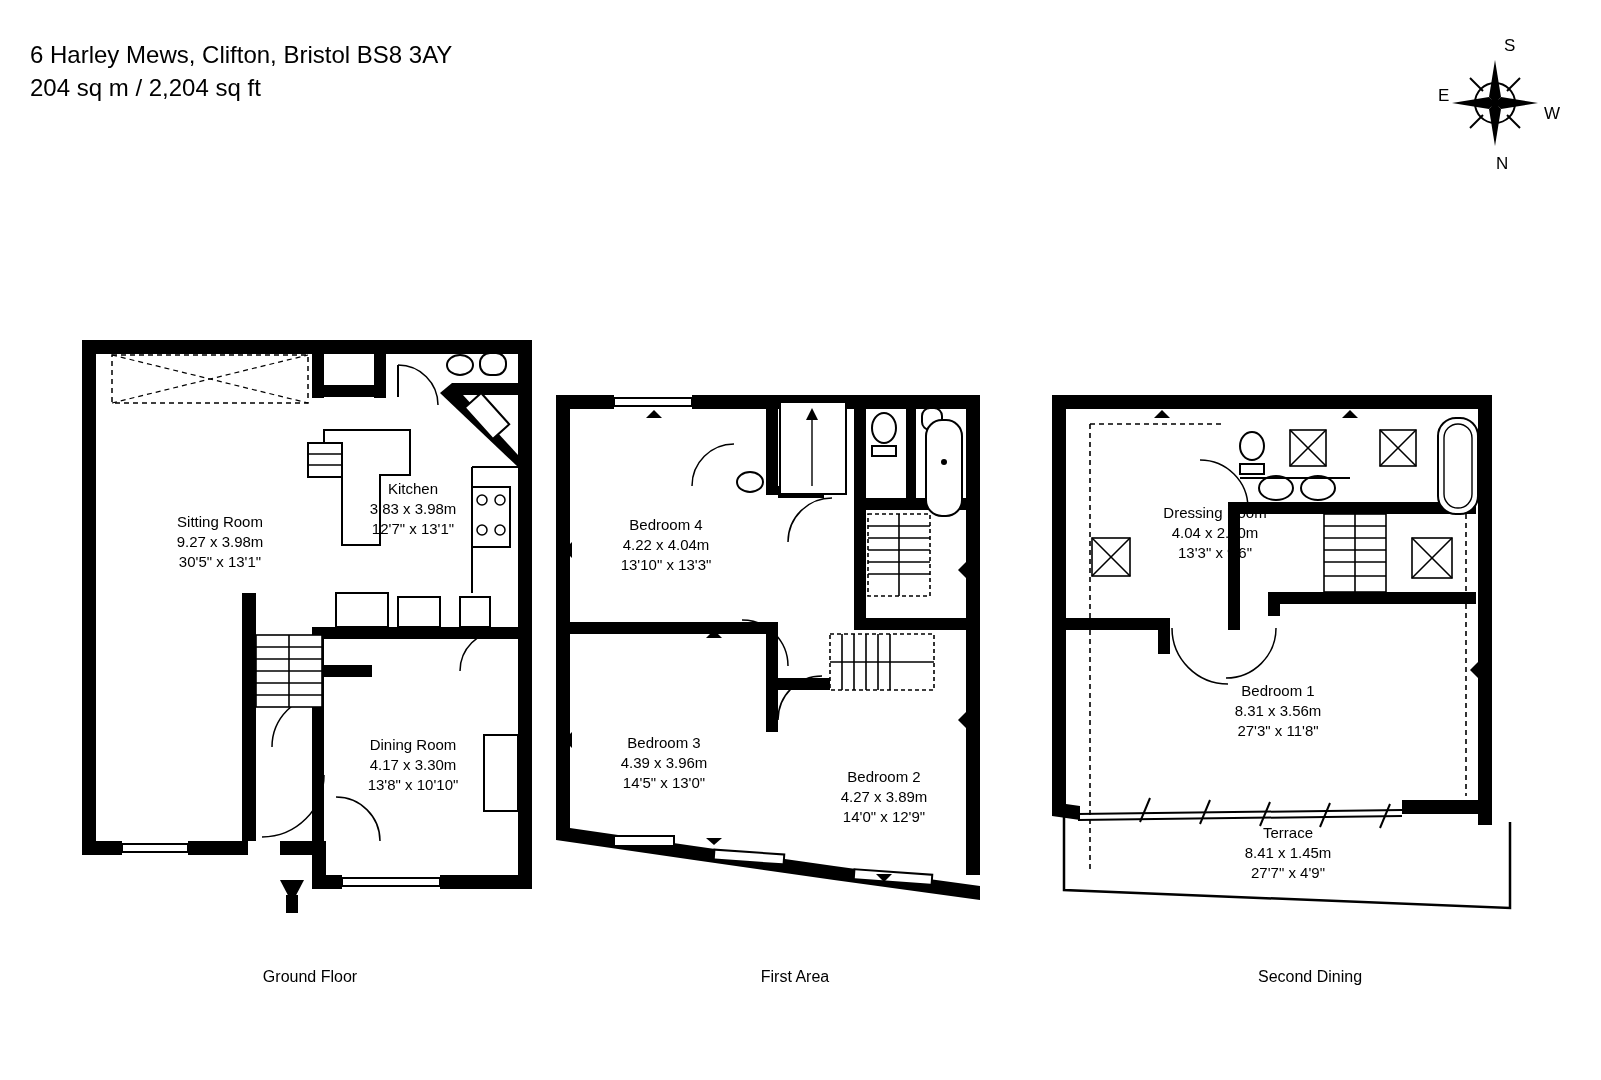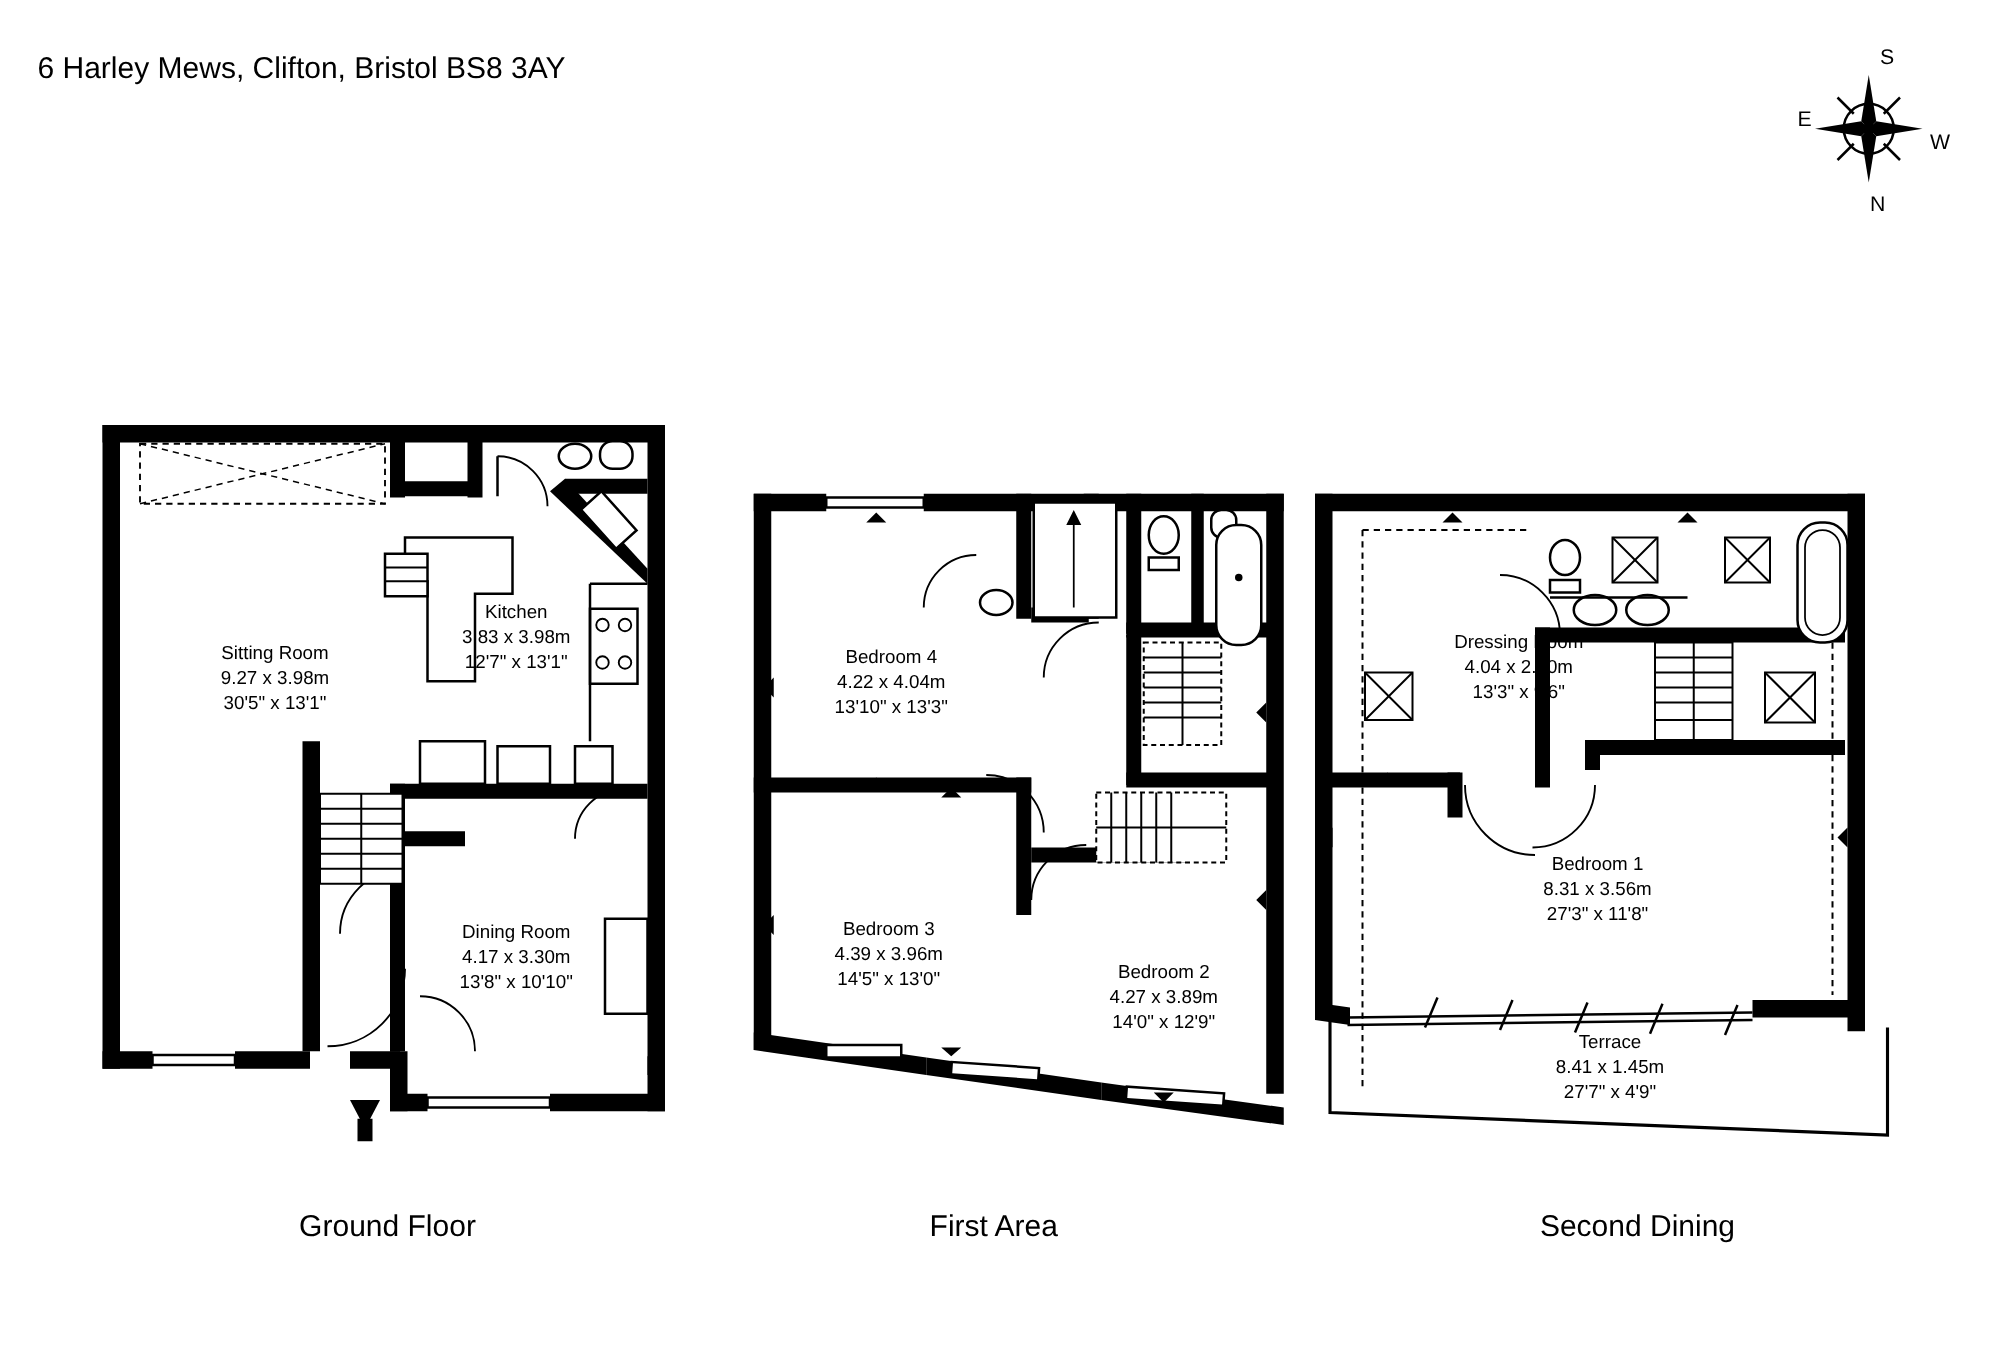--- a/index.html
+++ b/index.html
@@ -40,37 +40,38 @@
   }
 
   
   .plan {
     position: absolute;
   }
   .plan svg { display: block; }
 
   .floor-caption {
     position: absolute;
-    font-size: 24px;
+    font-size: 16px;
     text-align: center;
     width: 400px;
   }
 
   
   text {
     font-family: "Liberation Sans", sans-serif;
     fill: #000000;
   }
   .rm { font-size: 15px; text-anchor: middle; }
 </style>
 </head>
 <body>
 
 <div id="header">
   <div>6 Harley Mews, Clifton, Bristol BS8 3AY</div>
+  <div>204 sq m / 2,204 sq ft</div>
 </div>
 
 <div id="compass">
   <svg width="130" height="130" viewBox="0 0 130 130">
     <g stroke="#000" fill="#000">
       <circle cx="65" cy="65" r="20" fill="none" stroke-width="2"></circle>
       <circle cx="65" cy="65" r="5" fill="#000" stroke="none"></circle>
 
       <polygon points="65,22 71,59 65,65 59,59" fill="#000" stroke="none"></polygon>
       <polygon points="65,108 71,71 65,65 59,71" fill="#000" stroke="none"></polygon>
@@ -184,21 +185,21 @@
     <text class="rm" x="333" y="179">3.83 x 3.98m</text>
     <text class="rm" x="333" y="199">12'7" x 13'1"</text>
 
     <text class="rm" x="333" y="415">Dining Room</text>
     <text class="rm" x="333" y="435">4.17 x 3.30m</text>
     <text class="rm" x="333" y="455">13'8" x 10'10"</text>
   </svg>
 </div>
 <div class="floor-caption" style="left:110px; top:968px;">Ground Floor</div>
 
-<div class="plan" id="plan-first" style="left:601px; top:390px;text-align:right;">
+<div class="plan" id="plan-first" style="left:554px; top:390px;text-align:right;">
   <svg width="450" height="540" viewBox="0 0 450 540">
     <g fill="none" stroke="#000">
 
       <rect x="2" y="5" width="14" height="445" fill="#000" stroke="none"></rect>
       <rect x="2" y="5" width="58" height="14" fill="#000" stroke="none"></rect>
       <rect x="138" y="5" width="80" height="14" fill="#000" stroke="none"></rect>
       <rect x="60" y="8" width="78" height="8" fill="#fff" stroke="#000" stroke-width="2"></rect>
       <rect x="218" y="5" width="208" height="14" fill="#000" stroke="none"></rect>
       <rect x="412" y="5" width="14" height="480" fill="#000" stroke="none"></rect>
 

